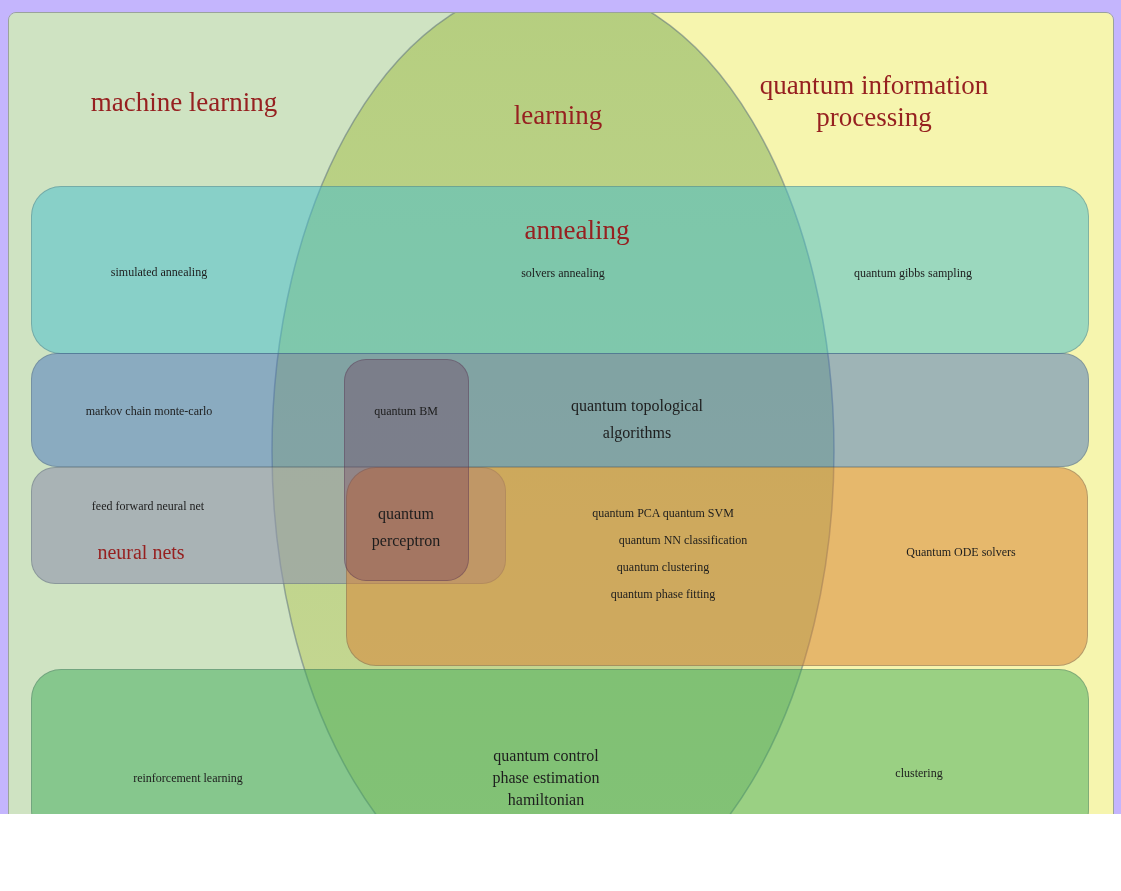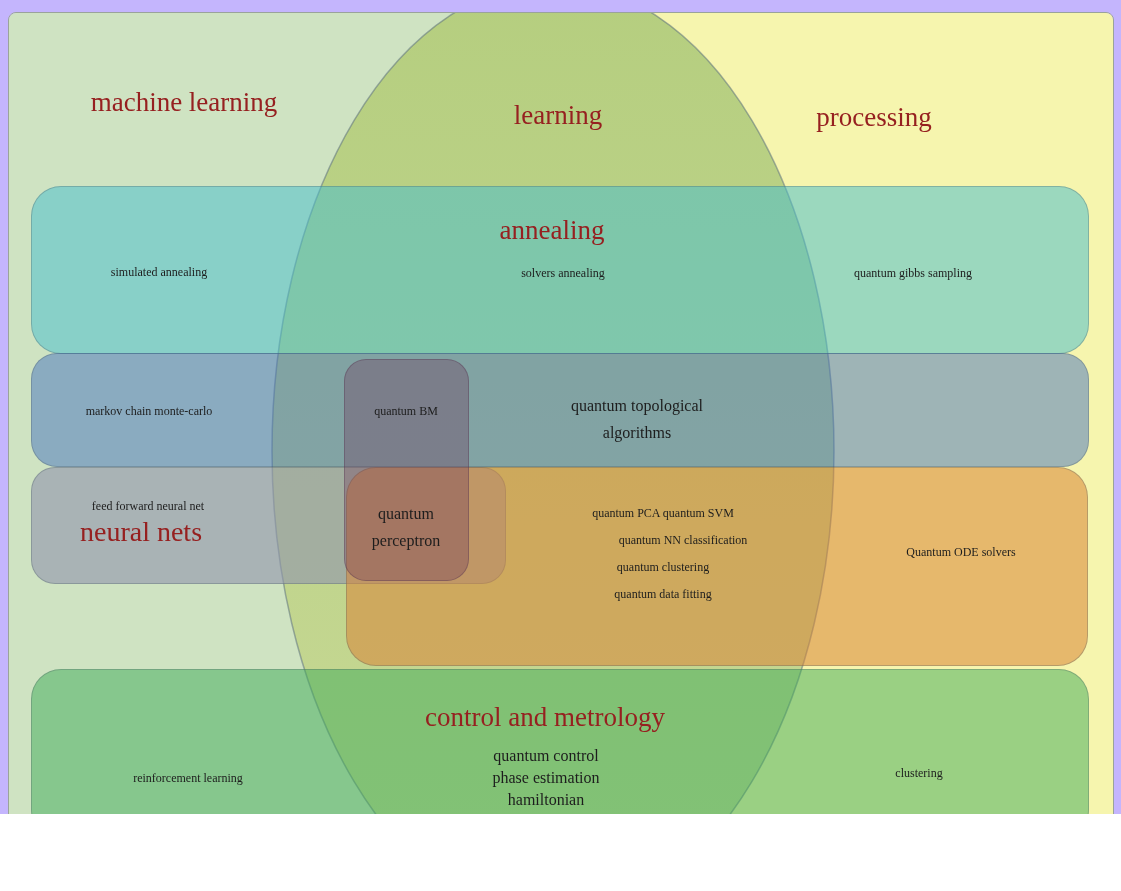--- a/index.html
+++ b/index.html
@@ -51,42 +51,42 @@
 
     <div class="band" id="band-annealing"></div>
     <div class="band" id="band-mcmc"></div>
     <div class="band" id="band-neural"></div>
     <div class="band" id="band-hhl"></div>
     <div class="band" id="band-control"></div>
     <div id="col-boltzmann"></div>
 
     <div class="txt title" style="left:175px;top:89px">machine learning</div>
     <div class="txt title" style="left:549px;top:102px">learning</div>
+    <div class="txt title" style="left:865px;top:72px">quantum information</div>
     <div class="txt title" style="left:865px;top:104px">processing</div>
-    <div class="txt title" style="left:543px;top:217px">annealing</div>
-    <div class="txt title" style="left:132px;top:519px;font-size:28px">neural nets</div>
-    <div class="txt title" style="left:536px;top:704px">control and metrology</div>
+    <div class="txt title" style="left:568px;top:217px">annealing</div>
+    <div class="txt title" style="left:132px;top:539px;font-size:20px">neural nets</div>
 
     <div class="txt lbl" style="left:150px;top:259px">simulated annealing</div>
     <div class="txt lbl" style="left:554px;top:260px">solvers annealing</div>
     <div class="txt lbl" style="left:904px;top:260px">quantum gibbs sampling</div>
 
     <div class="txt lbl" style="left:140px;top:398px">markov chain monte-carlo</div>
     <div class="txt lbl" style="left:397px;top:398px">quantum BM</div>
     <div class="txt lbl-sm txt" style="left:628px;top:393px">quantum topological</div>
     <div class="txt lbl-sm txt" style="left:628px;top:420px">algorithms</div>
 
     <div class="txt lbl" style="left:139px;top:493px">feed forward neural net</div>
     <div class="txt lbl-sm txt" style="left:397px;top:501px">quantum</div>
     <div class="txt lbl-sm txt" style="left:397px;top:528px">perceptron</div>
 
     <div class="txt lbl" style="left:654px;top:500px">quantum PCA quantum SVM</div>
     <div class="txt lbl" style="left:674px;top:527px">quantum NN classification</div>
     <div class="txt lbl" style="left:654px;top:554px">quantum clustering</div>
-    <div class="txt lbl" style="left:654px;top:581px">quantum data fitting</div>
+    <div class="txt lbl" style="left:654px;top:581px">quantum phase fitting</div>
     <div class="txt lbl" style="left:952px;top:539px">Quantum ODE solvers</div>
 
     <div class="txt lbl" style="left:179px;top:765px">reinforcement learning</div>
     <div class="txt lbl-sm txt" style="left:537px;top:743px">quantum control</div>
     <div class="txt lbl-sm txt" style="left:537px;top:765px">phase estimation</div>
     <div class="txt lbl-sm txt" style="left:537px;top:787px">hamiltonian</div>
     <div class="txt lbl-sm txt" style="left:537px;top:808px">learning</div>
     <div class="txt lbl" style="left:910px;top:760px">clustering</div>
 
   </div>

